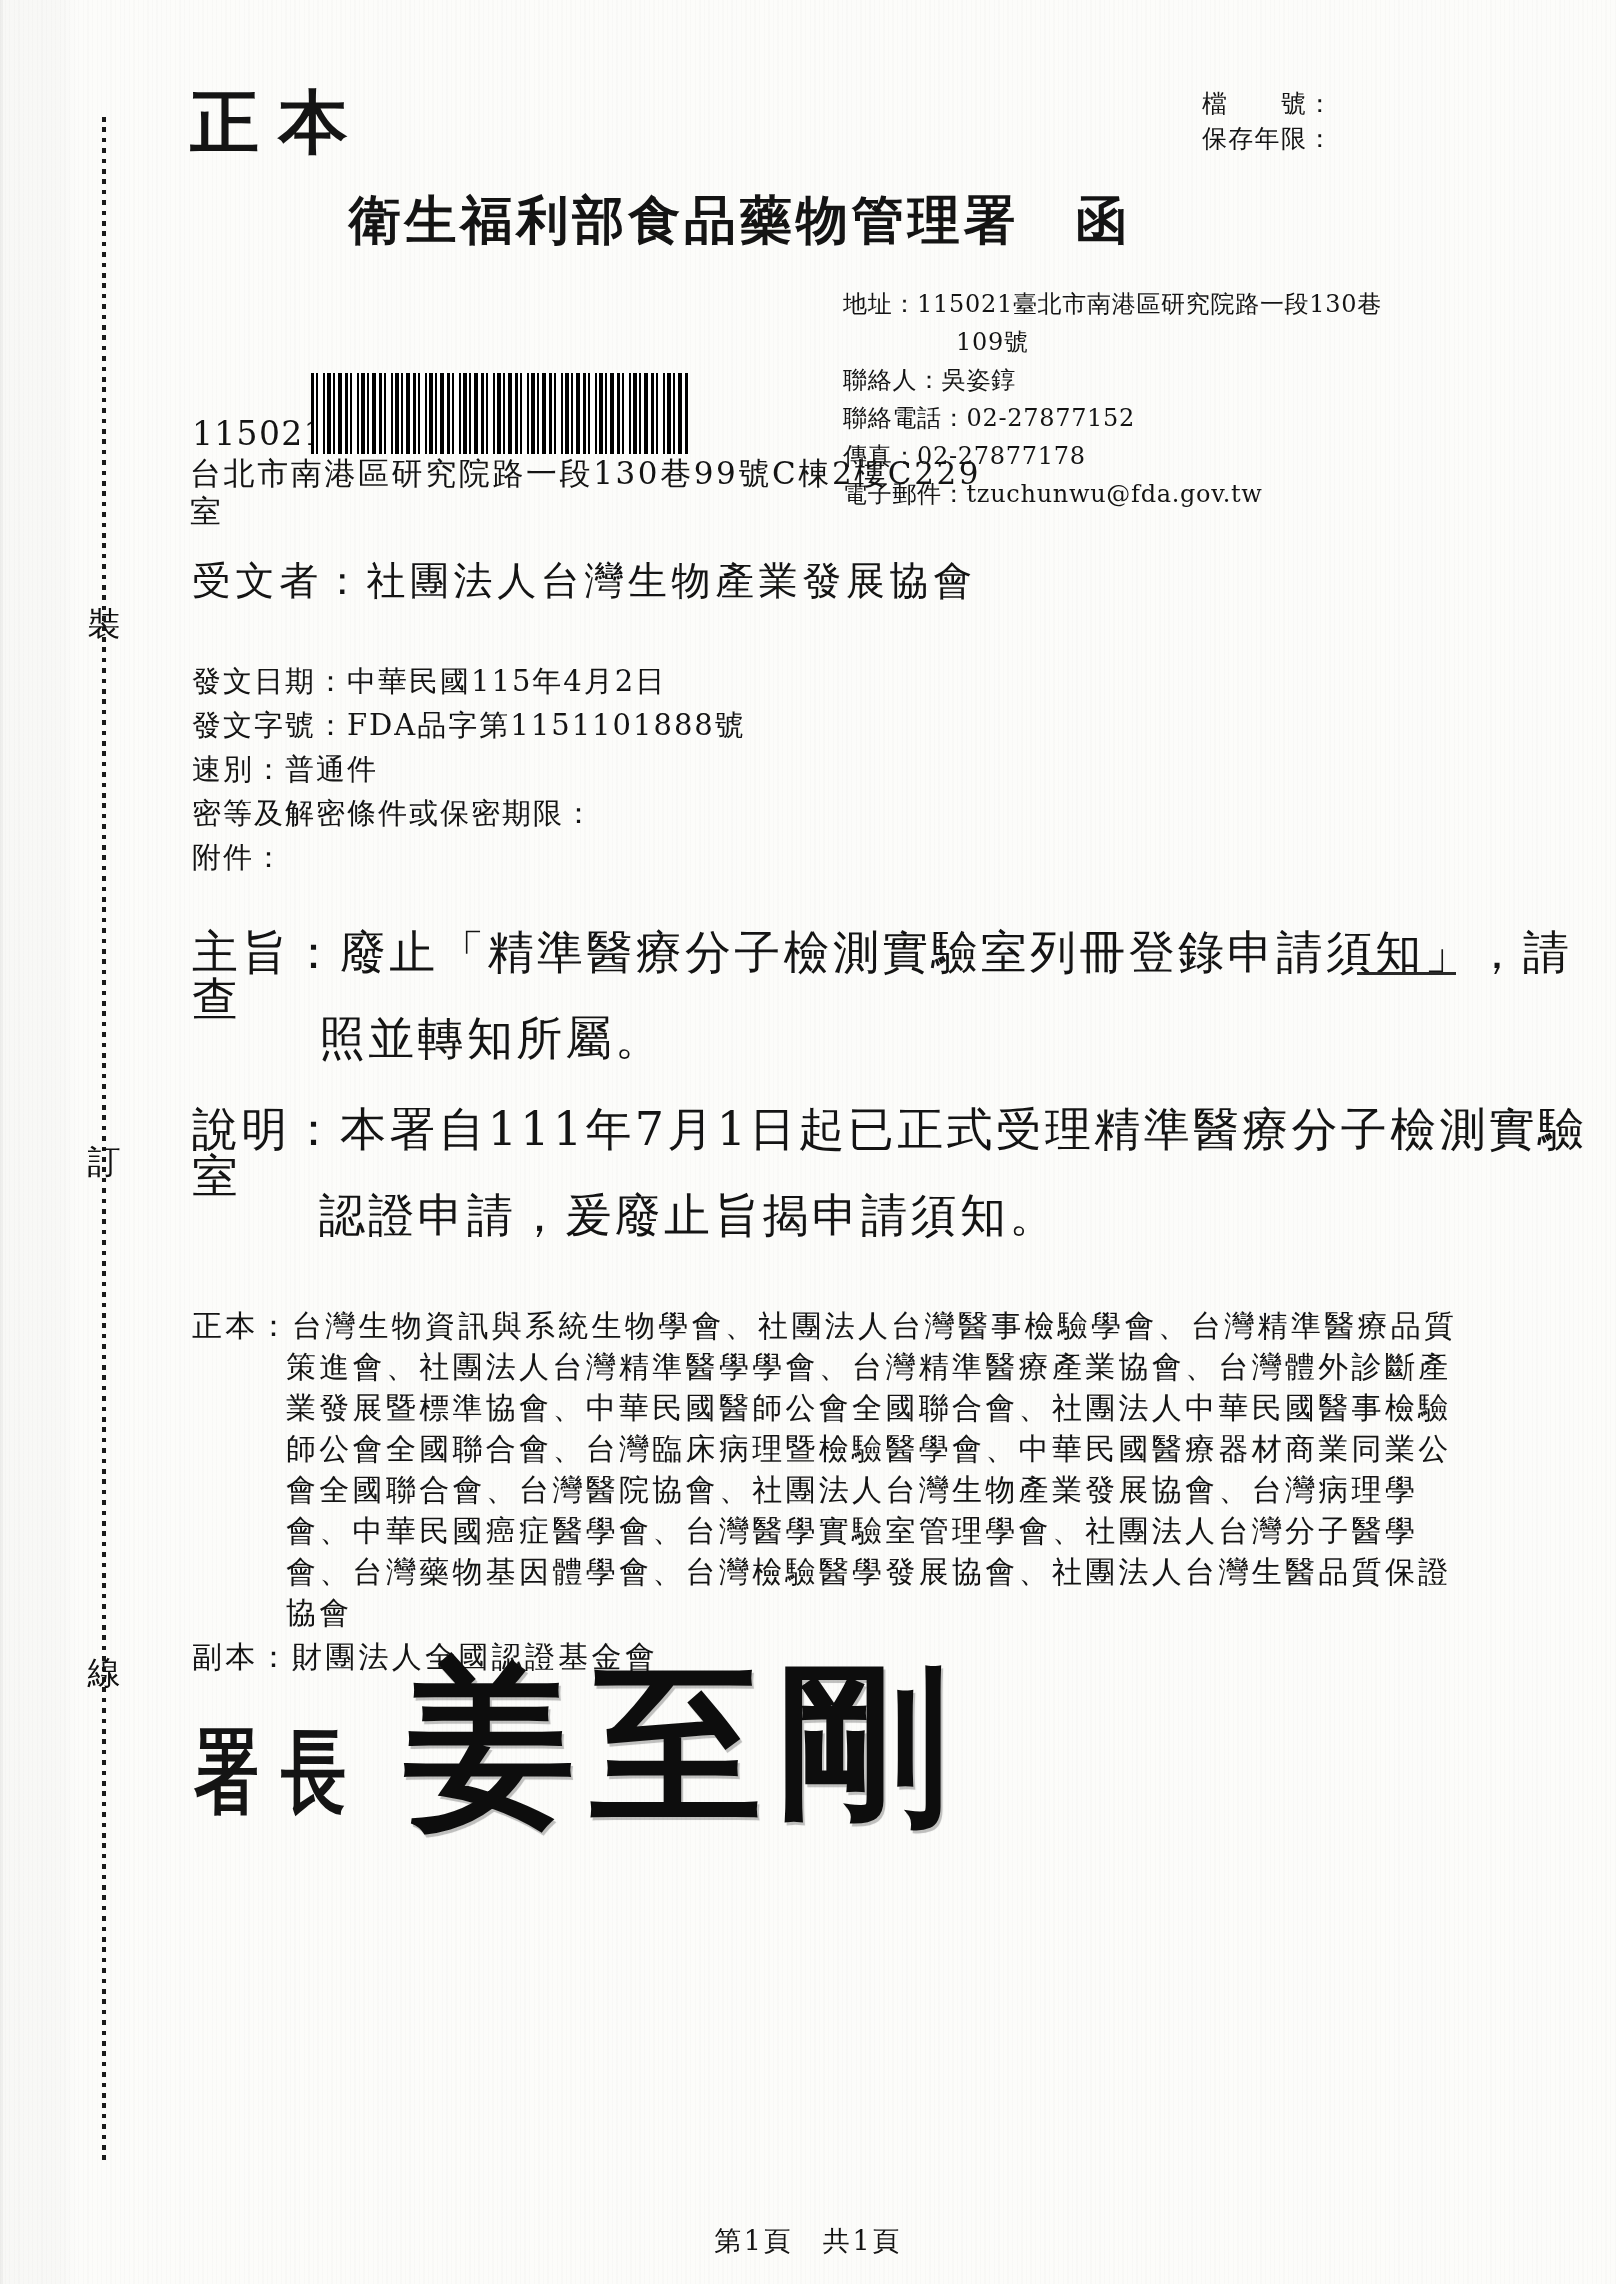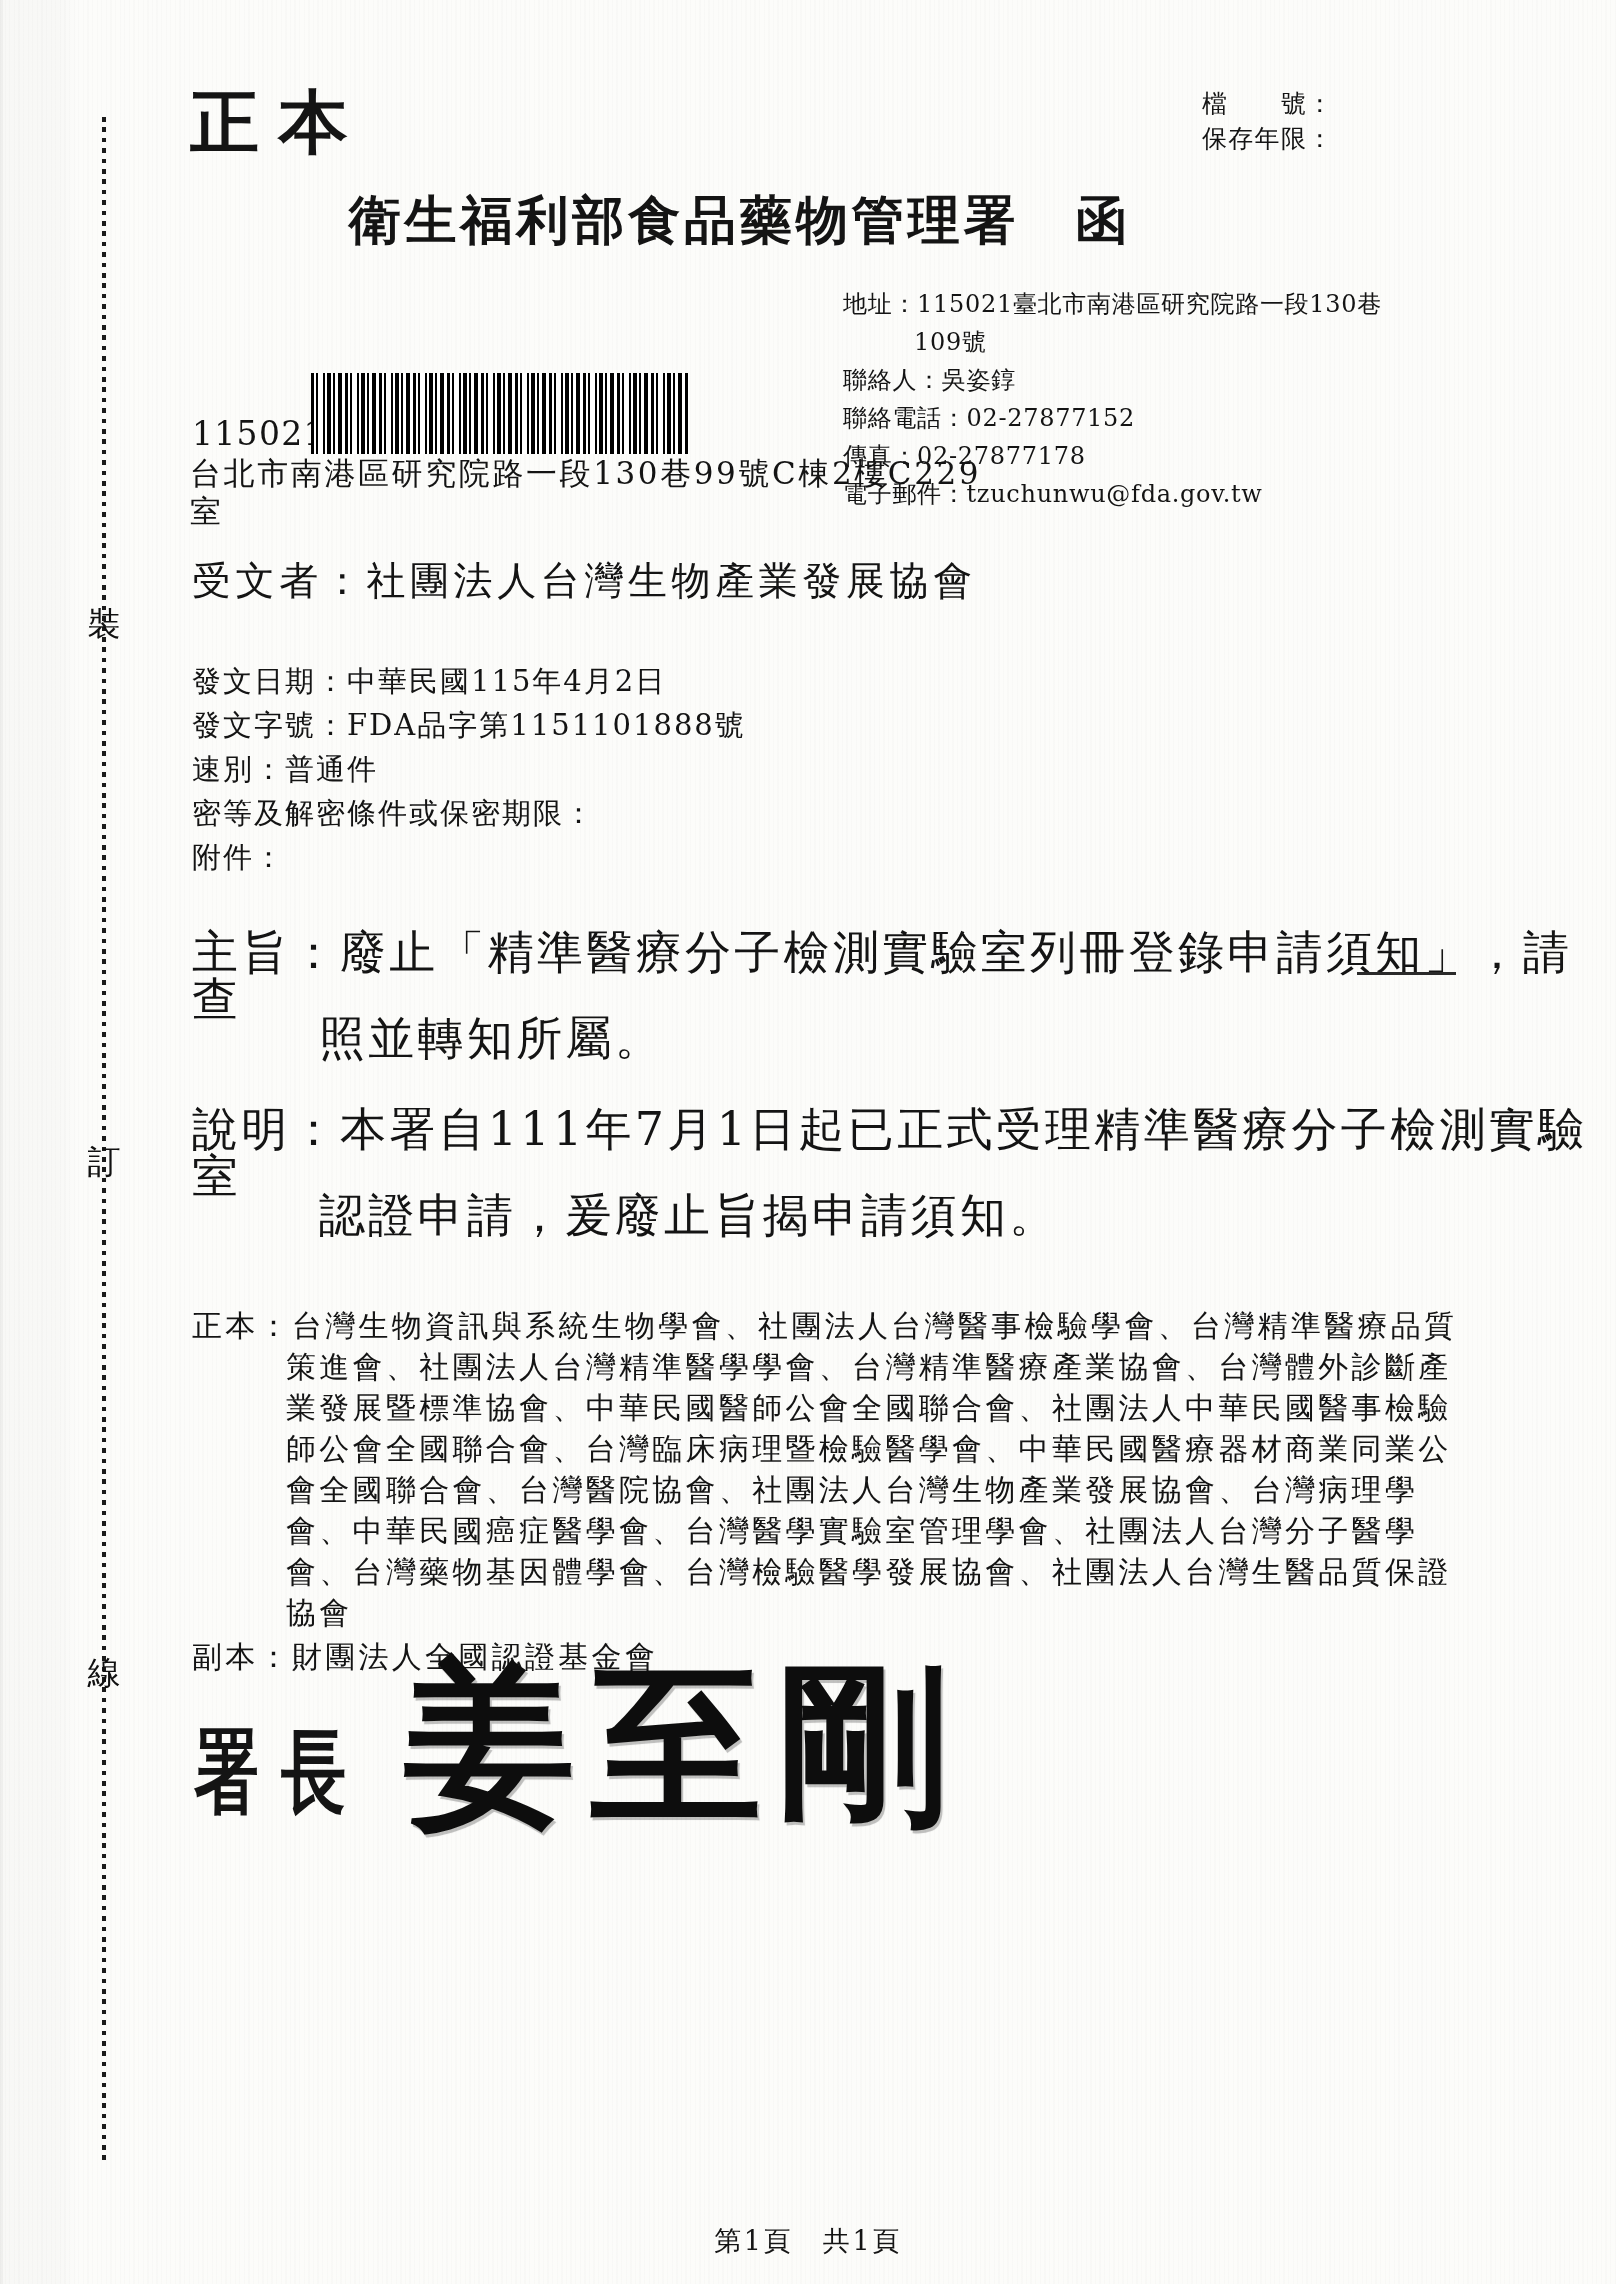--- a/index.html
+++ b/index.html
@@ -40,21 +40,21 @@
   }
 
   .file-block{left:1202px;top:86px;font-size:25px;line-height:35px;letter-spacing:1.3px;}
 
   .doc-title{
     left:0;top:188px;width:1480px;text-align:center;
     font-size:52px;font-weight:600;letter-spacing:3.9px;line-height:63px;
   }
 
   .sender{left:843px;top:285px;font-size:24px;line-height:38px;letter-spacing:0.7px;}
-  .sender .wrap2{margin-left:71px;}
+  .sender .wrap2{margin-left:113px;}
 
   .postal{left:192px;top:414px;font-size:33px;letter-spacing:1.3px;}
   .barcode{
     left:311px;top:373px;width:378px;height:81px;
     background:repeating-linear-gradient(90deg,
       #000 0 3.3px,#fff 3.3px 5.2px,
       #000 5.2px 7.2px,#fff 7.2px 11.7px,
       #000 11.7px 13.7px,#fff 13.7px 15.6px,
       #000 15.6px 20px,#fff 20px 22px,
       #000 22px 23.5px,#fff 23.5px 27px,

